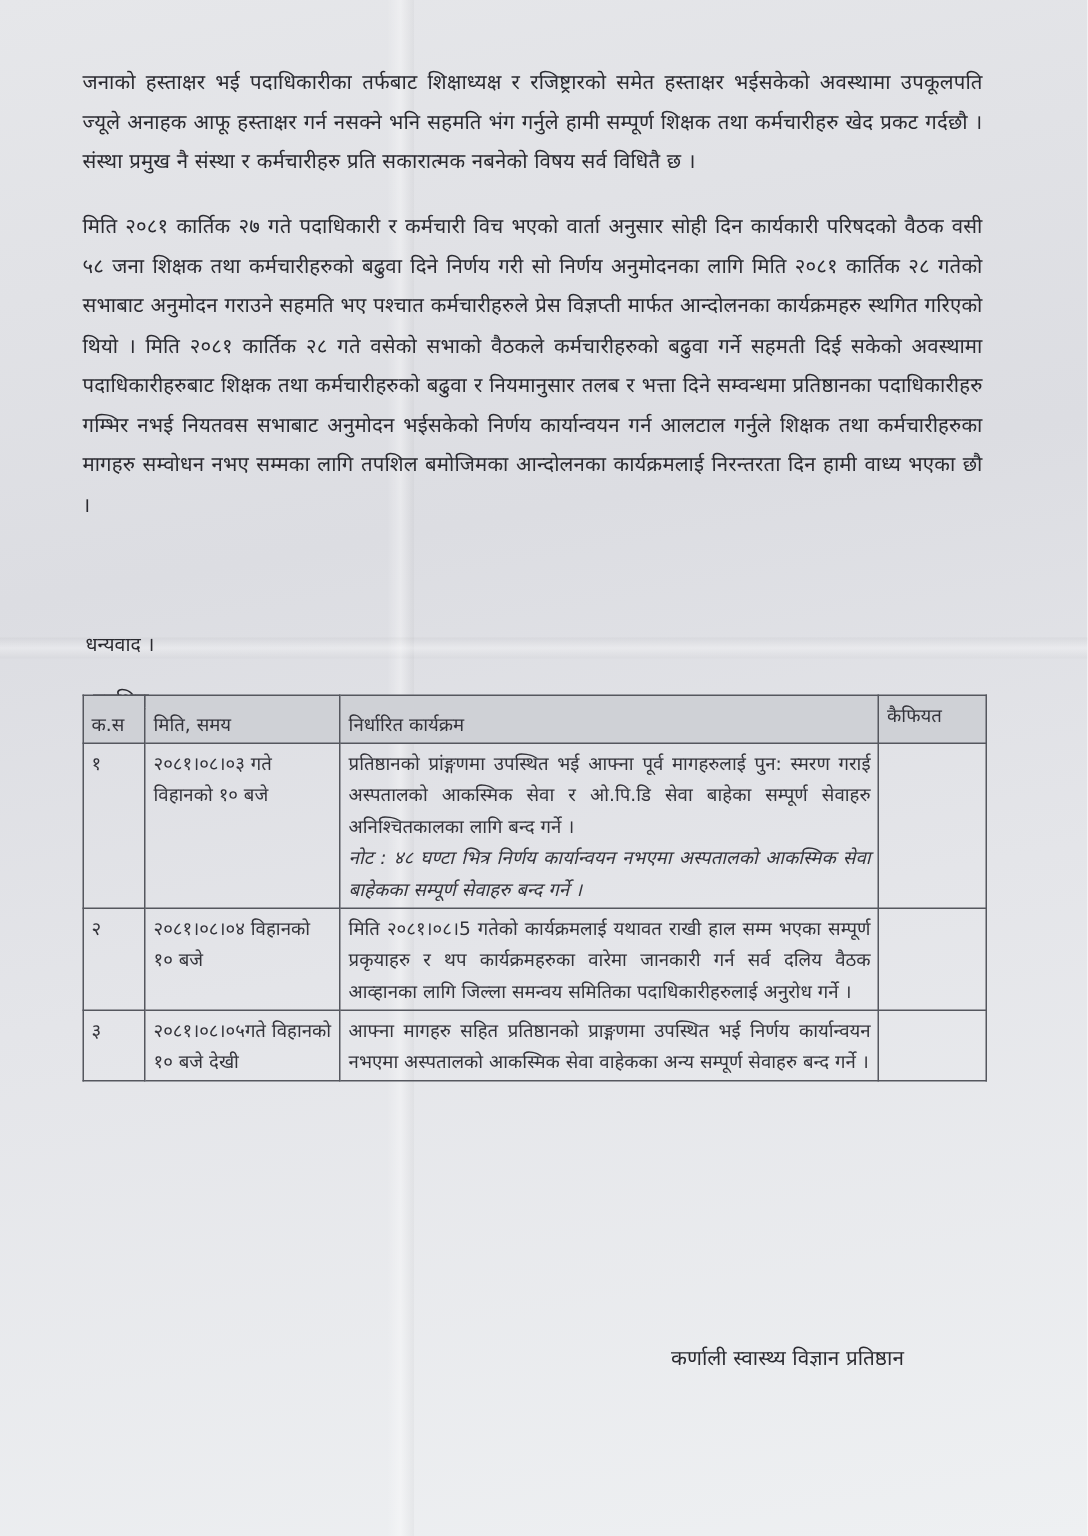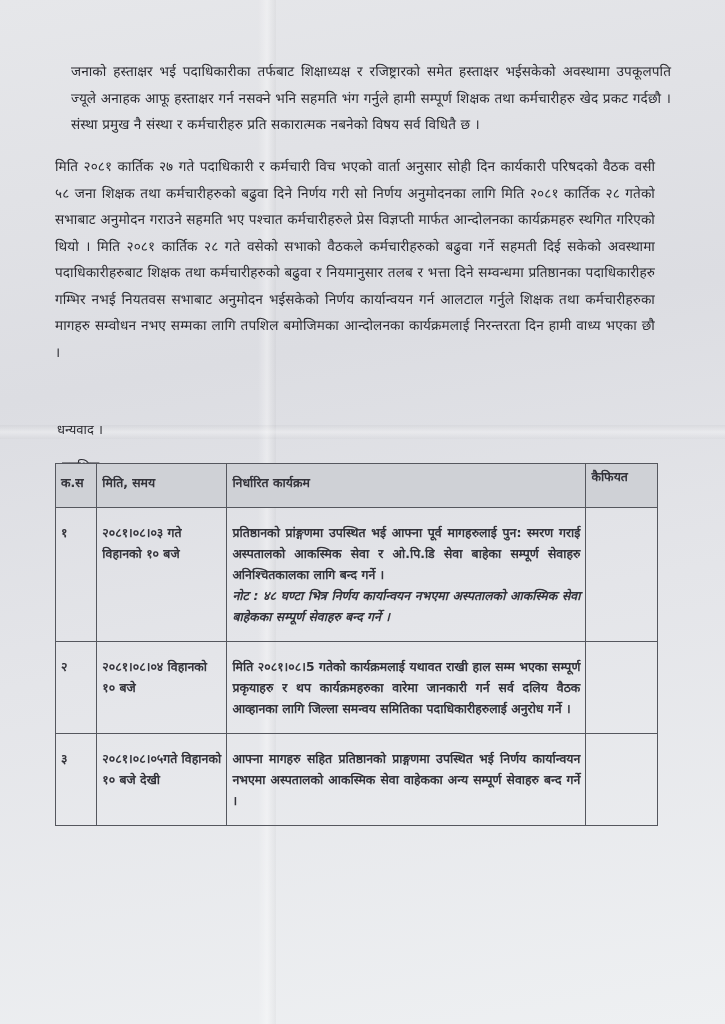--- a/index.html
+++ b/index.html
@@ -23,52 +23,52 @@
       background: linear-gradient(180deg, rgba(0,0,0,0.03), rgba(255,255,255,0.3), rgba(0,0,0,0.02));
       pointer-events: none;
     }
     .para {
       position: absolute; left: 55px; width: 600px;
       font-size: 13.6px; line-height: 26.5px; text-align: justify;
       text-align-last: left;
       letter-spacing: 0.1px;
     }
     .p1 { top: 42px; }
-    .p2 { top: 153px; }
+    .p2 { top: 138px; }
     .thanks { position: absolute; left: 57px; top: 420px; font-size: 13px; }
     .tapasil { position: absolute; left: 62px; top: 457px; font-size: 13.5px; text-decoration: underline; }
     table {
       position: absolute; left: 55px; top: 463px; width: 603px;
       border-collapse: collapse; font-size: 12.4px;
       color: #33333a;
     }
     td, th {
-      border: 1.2px solid #55575e; vertical-align: top; padding: 14px 5px;
-      line-height: 21px; text-align: left; font-weight: bold;
+      border: 1.2px solid #55575e; vertical-align: top; padding: 2px 5px;
+      line-height: 21px; text-align: left; font-weight: normal;
     }
     th { background: #cfd1d6; padding-top: 8px; }
     th.remarks { padding-top: 2px; }
     .c-sn { width: 30px; }
     .c-date { width: 118px; }
     .c-prog { width: 345px; text-align: justify; text-align-last: left; }
     .c-rem { width: 60px; }
     .note { font-style: italic; }
     .sign {
       position: absolute; left: 385px; top: 893px; width: 280px;
       text-align: center; font-size: 13.8px; line-height: 27px;
     }
   </style>
 </head>
 <body>
 
 <div class="page">
   <div class="fold"></div>
   <div class="fold2"></div>
 
-  <p class="para p1" style="margin:16px">जनाको हस्ताक्षर भई पदाधिकारीका तर्फबाट शिक्षाध्यक्ष र रजिष्ट्रारको समेत हस्ताक्षर भईसकेको अवस्थामा उपकूलपति ज्यूले अनाहक आफू हस्ताक्षर गर्न नसक्ने भनि सहमति भंग गर्नुले हामी सम्पूर्ण शिक्षक तथा कर्मचारीहरु खेद प्रकट गर्दछौ । संस्था प्रमुख नै संस्था र कर्मचारीहरु प्रति सकारात्मक नबनेको विषय सर्व विधितै छ ।</p>
+  <p class="para p1" style="margin:0">जनाको हस्ताक्षर भई पदाधिकारीका तर्फबाट शिक्षाध्यक्ष र रजिष्ट्रारको समेत हस्ताक्षर भईसकेको अवस्थामा उपकूलपति ज्यूले अनाहक आफू हस्ताक्षर गर्न नसक्ने भनि सहमति भंग गर्नुले हामी सम्पूर्ण शिक्षक तथा कर्मचारीहरु खेद प्रकट गर्दछौ । संस्था प्रमुख नै संस्था र कर्मचारीहरु प्रति सकारात्मक नबनेको विषय सर्व विधितै छ ।</p>
   <p class="para p2" style="margin:0">मिति २०८१ कार्तिक २७ गते पदाधिकारी र कर्मचारी विच भएको वार्ता अनुसार सोही दिन कार्यकारी परिषदको वैठक वसी ५८ जना शिक्षक तथा कर्मचारीहरुको बढुवा दिने निर्णय गरी सो निर्णय अनुमोदनका लागि मिति २०८१ कार्तिक २८ गतेको सभाबाट अनुमोदन गराउने सहमति भए पश्चात कर्मचारीहरुले प्रेस विज्ञप्ती मार्फत आन्दोलनका कार्यक्रमहरु स्थगित गरिएको थियो । मिति २०८१ कार्तिक २८ गते वसेको सभाको वैठकले कर्मचारीहरुको बढुवा गर्ने सहमती दिई सकेको अवस्थामा पदाधिकारीहरुबाट शिक्षक तथा कर्मचारीहरुको बढुवा र नियमानुसार तलब र भत्ता दिने सम्वन्धमा प्रतिष्ठानका पदाधिकारीहरु गम्भिर नभई नियतवस सभाबाट अनुमोदन भईसकेको निर्णय कार्यान्वयन गर्न आलटाल गर्नुले शिक्षक तथा कर्मचारीहरुका मागहरु सम्वोधन नभए सम्मका लागि तपशिल बमोजिमका आन्दोलनका कार्यक्रमलाई निरन्तरता दिन हामी वाध्य भएका छौ ।</p>
 
   <div class="thanks">धन्यवाद ।</div>
   <div class="tapasil">तपशिल :</div>
 
   <table>
     <thead>
       <tr>
         <th class="c-sn">क.स</th>
         <th class="c-date">मिति, समय</th>
@@ -95,14 +95,15 @@
       <tr>
         <td class="c-sn">३</td>
         <td class="c-date">२०८१।०८।०५गते विहानको १० बजे देखी</td>
         <td class="c-prog">आफ्ना मागहरु सहित प्रतिष्ठानको प्राङ्गणमा उपस्थित भई निर्णय कार्यान्वयन नभएमा अस्पतालको आकस्मिक सेवा वाहेकका अन्य सम्पूर्ण सेवाहरु बन्द गर्ने ।</td>
         <td class="c-rem"></td>
       </tr>
     </tbody>
   </table>
 
   <div class="sign">
+    <div>कर्णाली स्वास्थ्य विज्ञान प्रतिष्ठान</div>
   </div>
 </div>
 
 </body></html>

